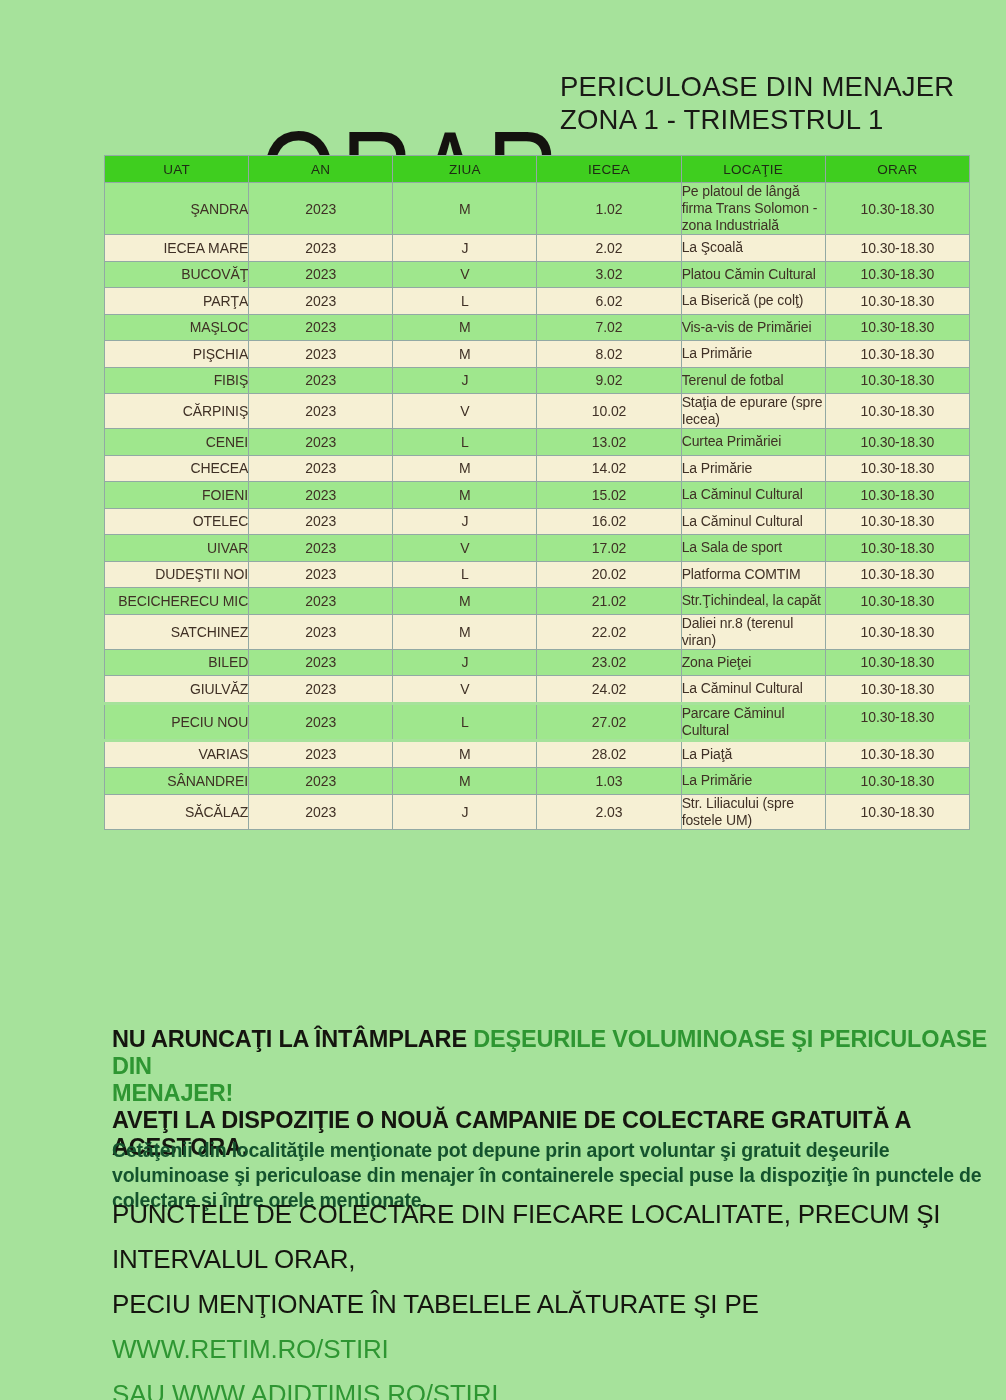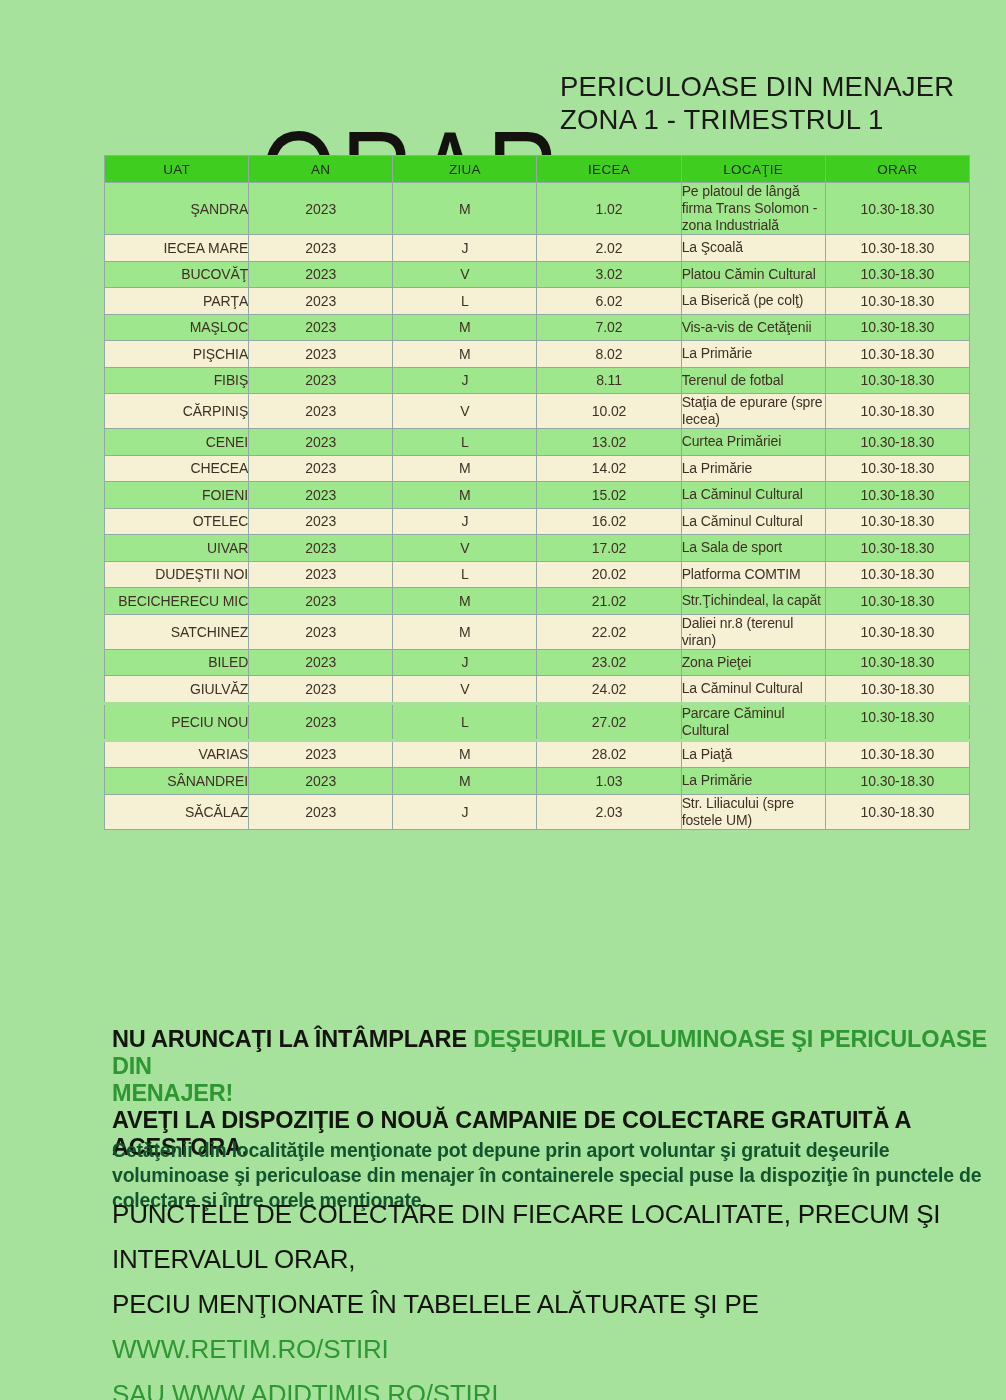--- a/index.html
+++ b/index.html
@@ -121,36 +121,36 @@
           <td class="ziua">L</td>
           <td class="data">6.02</td>
           <td class="locatie">La Biserică (pe colţ)</td>
           <td class="orar">10.30-18.30</td>
         </tr>
         <tr>
           <td class="uat">MAŞLOC</td>
           <td class="an">2023</td>
           <td class="ziua">M</td>
           <td class="data">7.02</td>
-          <td class="locatie">Vis-a-vis de Cetăţenii</td>
+          <td class="locatie">Vis-a-vis de Primăriei</td>
           <td class="orar">10.30-18.30</td>
         </tr>
         <tr>
           <td class="uat">PIŞCHIA</td>
           <td class="an">2023</td>
           <td class="ziua">M</td>
           <td class="data">8.02</td>
           <td class="locatie">La Primărie</td>
           <td class="orar">10.30-18.30</td>
         </tr>
         <tr>
           <td class="uat">FIBIŞ</td>
           <td class="an">2023</td>
           <td class="ziua">J</td>
-          <td class="data">8.11</td>
+          <td class="data">9.02</td>
           <td class="locatie">Terenul de fotbal</td>
           <td class="orar">10.30-18.30</td>
         </tr>
         <tr>
           <td class="uat">CĂRPINIŞ</td>
           <td class="an">2023</td>
           <td class="ziua">V</td>
           <td class="data">10.02</td>
           <td class="locatie">Staţia de epurare (spre Iecea)</td>
           <td class="orar">10.30-18.30</td>

